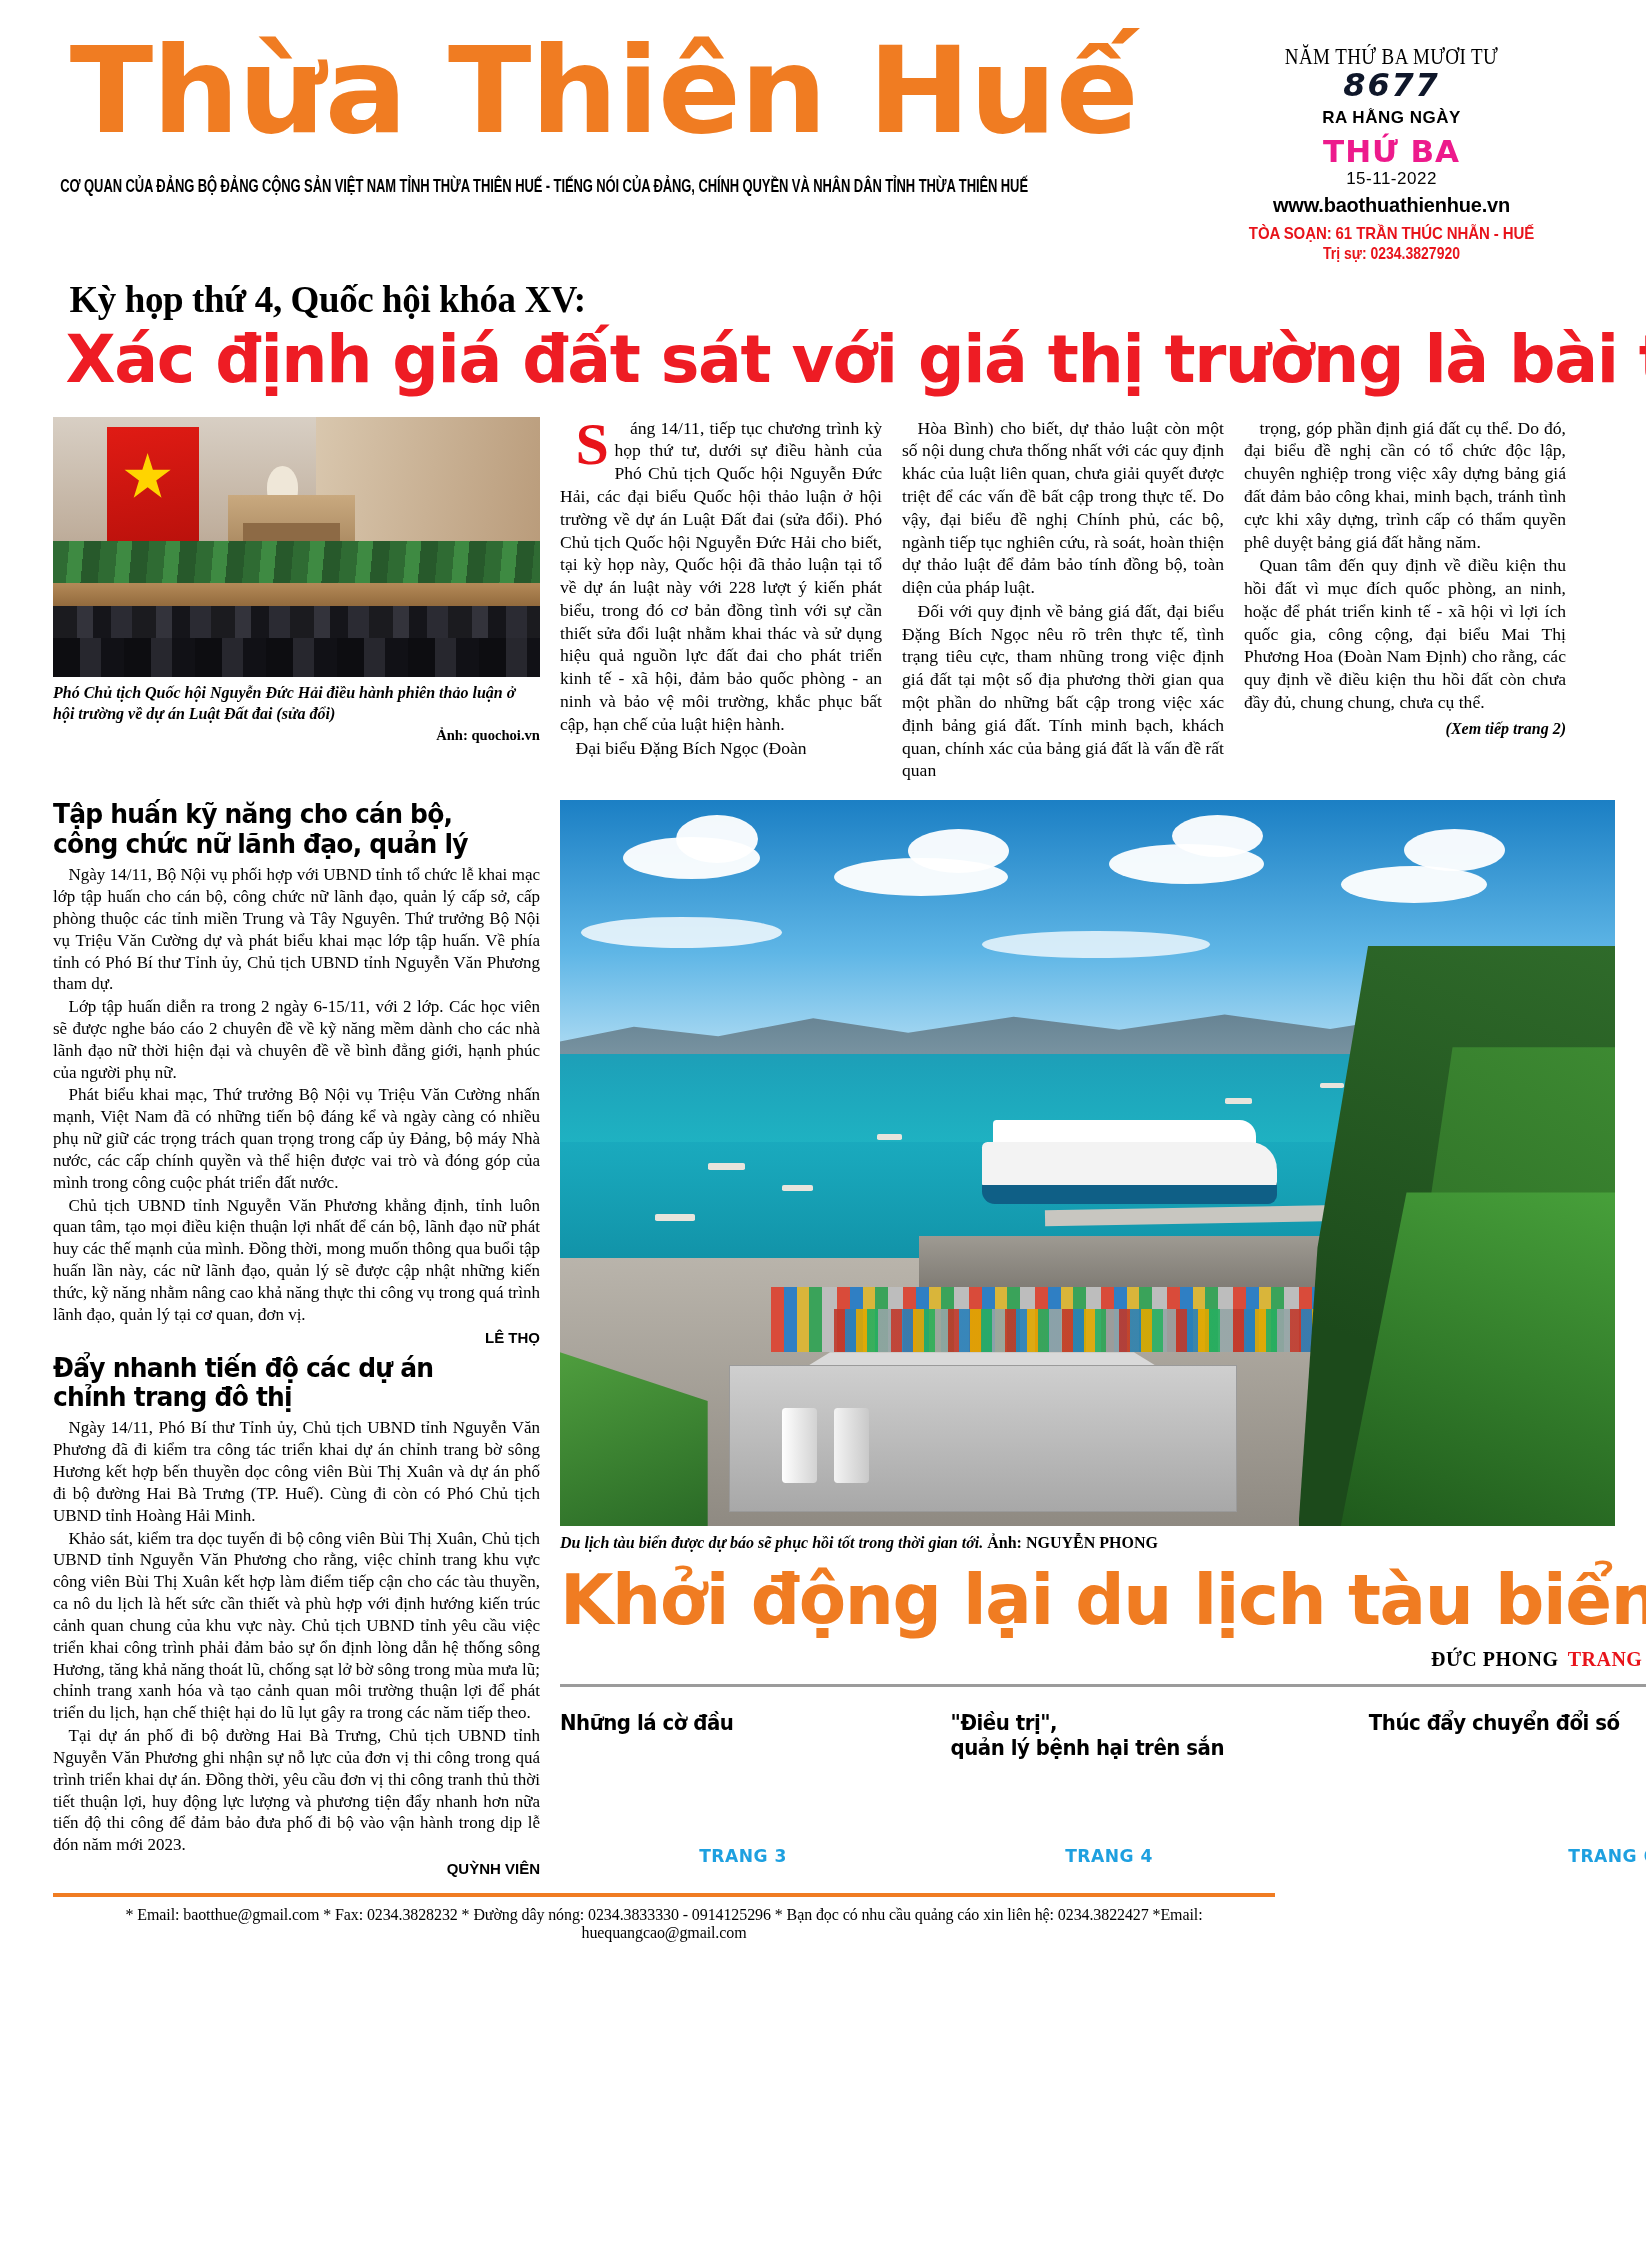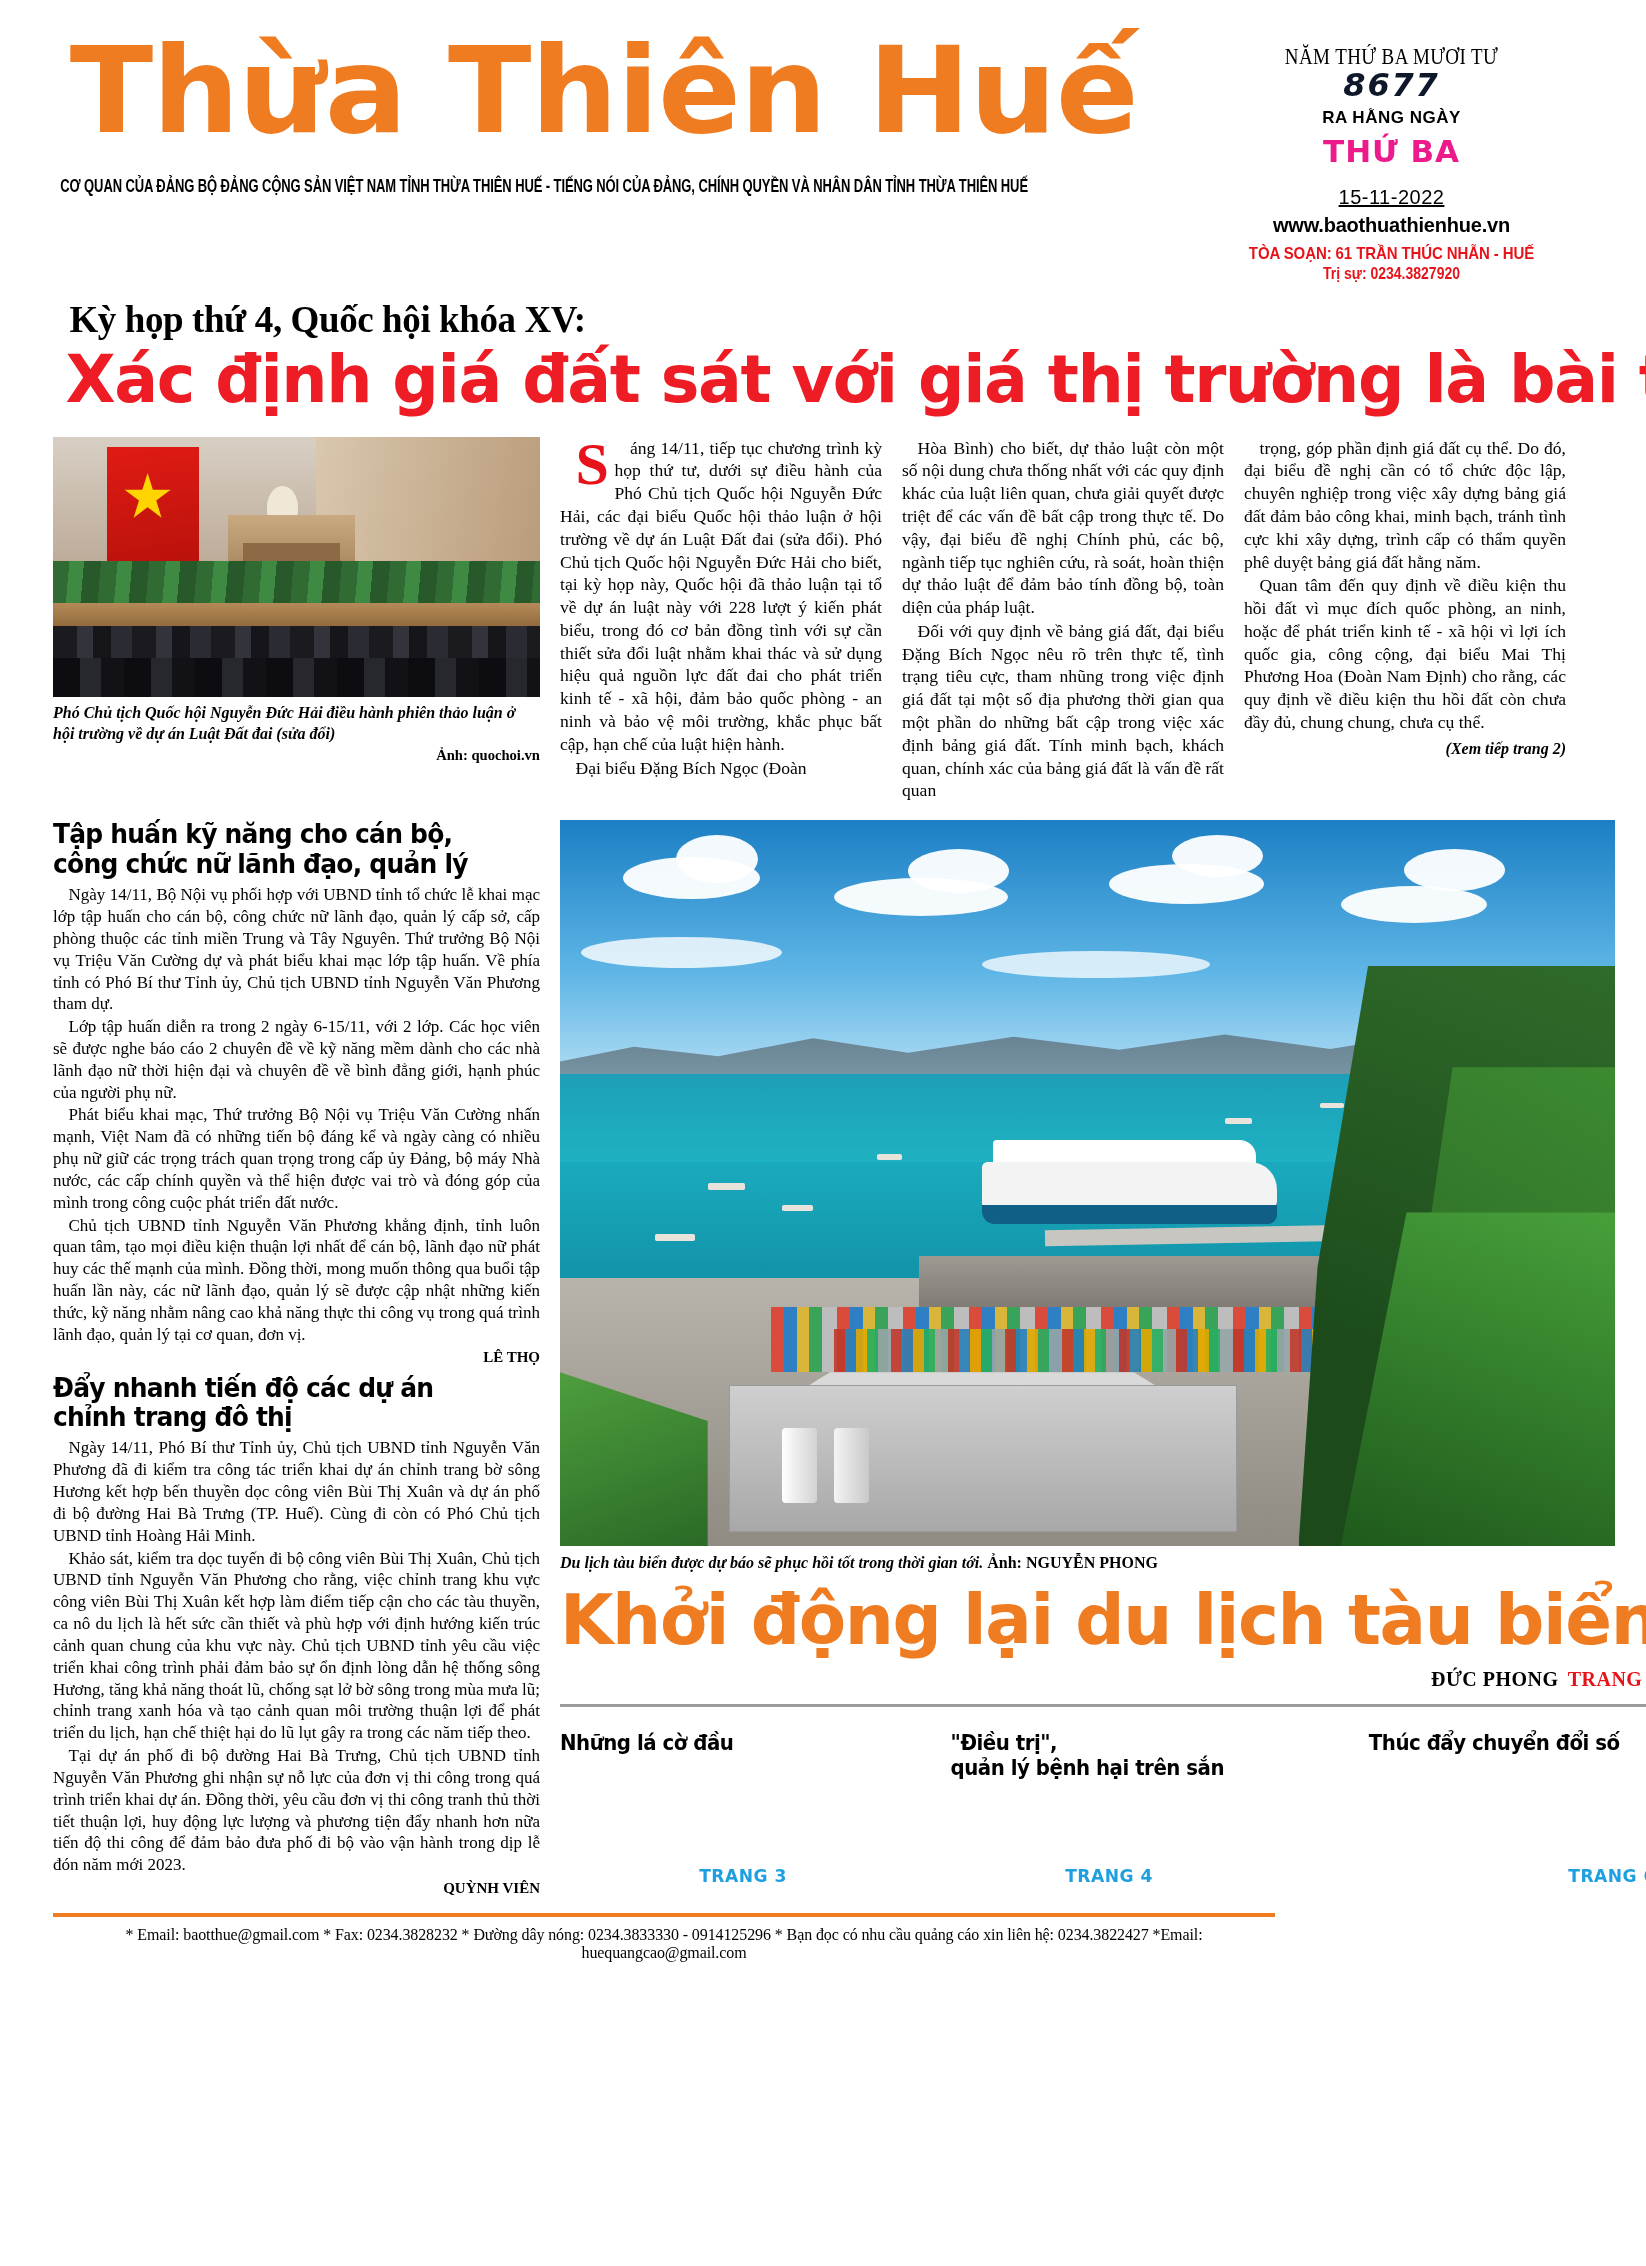--- a/index.html
+++ b/index.html
@@ -32,21 +32,21 @@
     transform-origin:left top;
     margin-top:24px;
     padding-left:7.3px;
     white-space:nowrap;
   }
   .mast-right{flex:0 0 393px;text-align:center;padding-top:12.8px;}
   .mr-year{font-family:"Liberation Serif",serif;font-size:19px;letter-spacing:0.4px;transform:scaleY(1.2);transform-origin:center top;}
   .mr-issue{font-family:"DejaVu Sans",sans-serif;font-weight:bold;font-style:italic;font-size:32px;color:#0f172a;letter-spacing:1.8px;line-height:1.1;margin-top:2.7px;}
   .mr-daily{font-family:"Liberation Sans",sans-serif;font-weight:bold;font-size:17px;letter-spacing:0.5px;margin-top:4.6px;}
   .mr-weekday{font-family:"DejaVu Sans",sans-serif;font-weight:bold;font-size:31px;color:#ED1A8C;letter-spacing:0.9px;margin-top:6.4px;line-height:1.05;}
-  .mr-date{font-family:"Liberation Sans",sans-serif;font-size:20px;letter-spacing:0.5px;margin-top:19px;text-decoration:underline;}
+  .mr-date{font-family:"Liberation Sans",sans-serif;font-size:17px;letter-spacing:0.5px;margin-top:2px;}
   .mr-web{font-family:"Liberation Sans",sans-serif;font-weight:bold;font-size:20px;margin-top:4.6px;letter-spacing:-0.2px;}
   .mr-office{font-family:"Liberation Sans",sans-serif;font-weight:bold;font-size:15px;color:#E8131A;margin-top:6.4px;letter-spacing:-0.1px;transform:scaleY(1.12);transform-origin:center top;}
   .mr-phone{font-family:"Liberation Sans",sans-serif;font-weight:bold;font-size:14px;color:#E8131A;margin-top:3.7px;transform:scaleY(1.12);transform-origin:center top;}
 
   
   .kicker{
     font-family:"Liberation Serif",serif;font-weight:bold;font-size:37px;
     margin-top:18.3px;padding-left:16.4px;letter-spacing:-0.4px;
   }
   .main-headline{
@@ -82,21 +82,21 @@
   .lower{display:flex;gap:20px;margin-top:18.3px;}
   .left-col{flex:0 0 487px;}
   .right-col{flex:1;}
 
   .sec-head{
     font-family:"DejaVu Sans",sans-serif;font-weight:bold;font-size:26px;
     line-height:1.14;letter-spacing:-0.8px;transform:scaleX(0.96);
     transform-origin:left center;margin-bottom:4.6px;
   }
   .left-col .col{font-size:17px;line-height:1.285;}
-  .byline{font-family:Liberation Serif, serif;font-weight:bold;font-size:15px;text-align:right;margin-top:3.7px;}
+  .byline{font-family:Liberation Sans, sans-serif;font-weight:bold;font-size:15px;text-align:right;margin-top:3.7px;}
 
   .hero-photo{width:1055px;height:726px;position:relative;overflow:hidden;background:#1b7fa8;}
   .hero-cap{font-family:"Liberation Serif",serif;font-style:italic;font-weight:bold;font-size:16px;margin-top:7.3px;}
   .hero-cap b{font-style:normal;}
   .hero-headline{
     font-family:"DejaVu Sans",sans-serif;font-weight:bold;color:#F07C22;
     font-size:69px;line-height:1.0;text-align:center;margin-top:14.6px;
     letter-spacing:-1.4px;white-space:nowrap;
   }
   .hero-credit{text-align:right;margin-top:12.8px;font-family:"Liberation Serif",serif;font-weight:bold;font-size:20px;letter-spacing:0.5px;}

